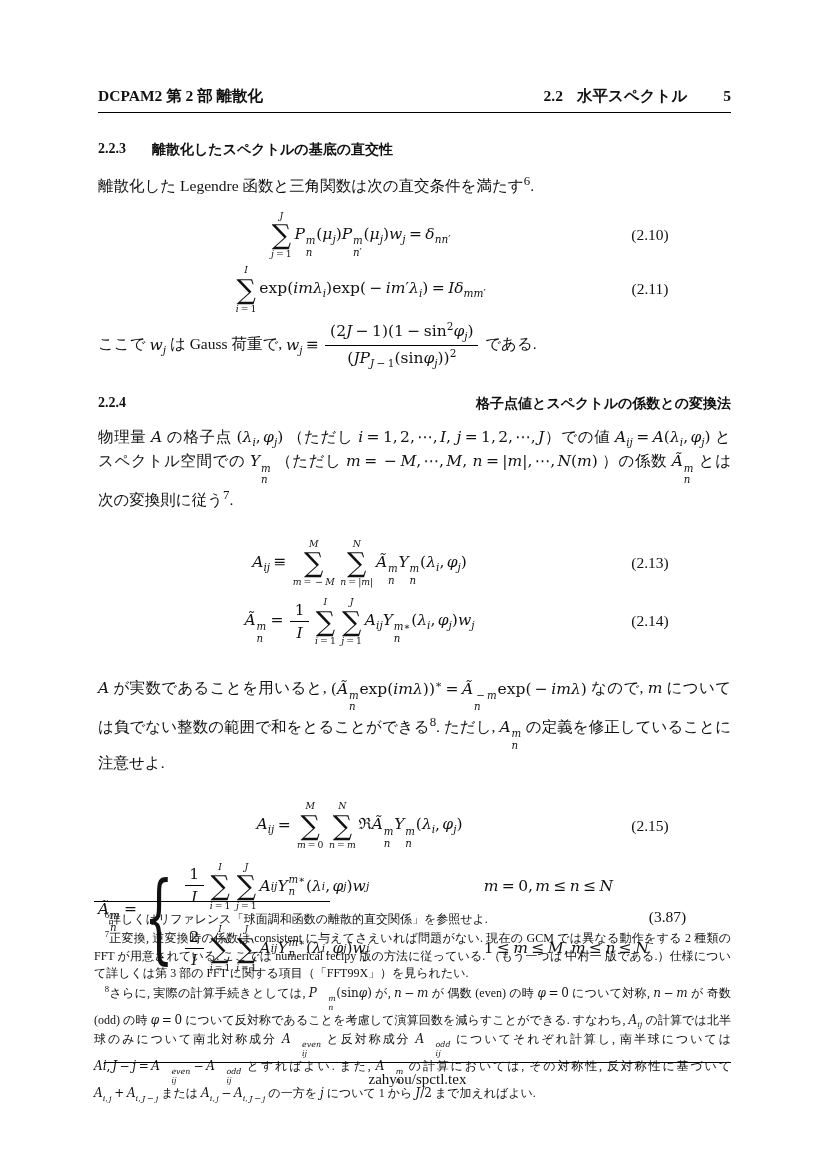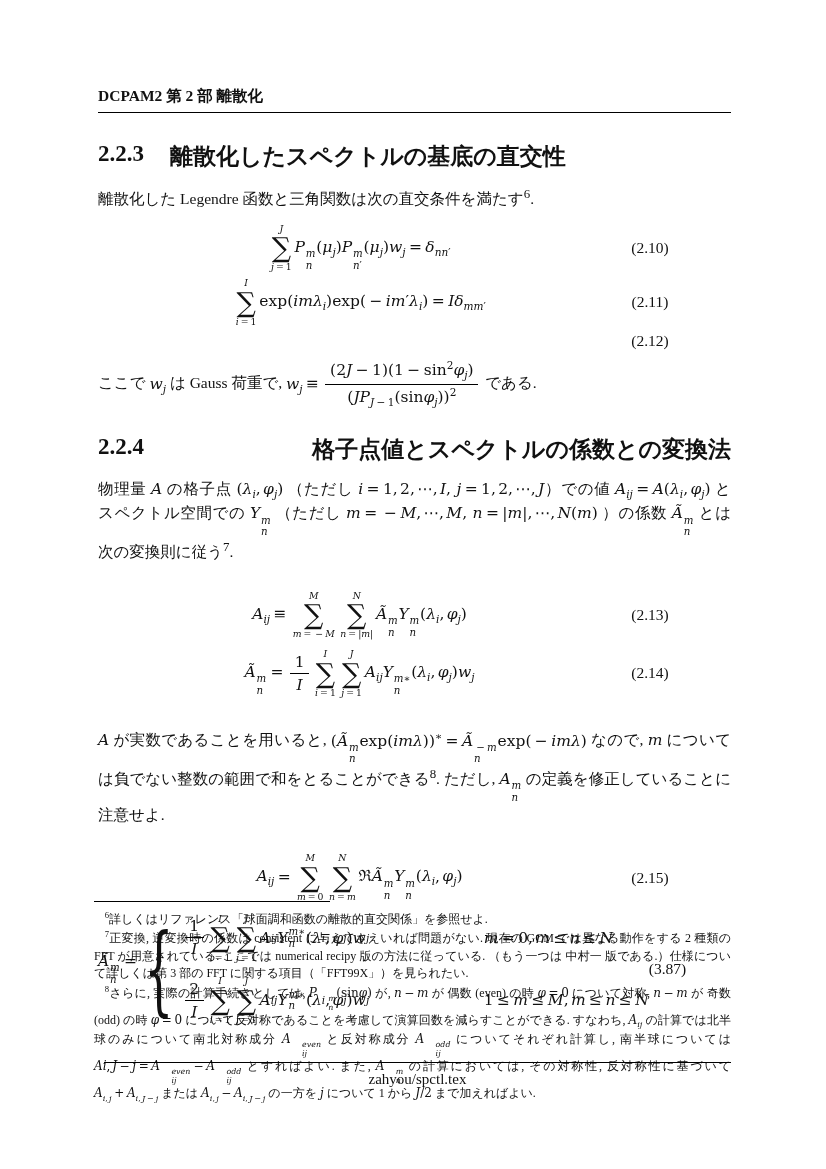--- a/index.html
+++ b/index.html
@@ -9,21 +9,21 @@
     font-family:"Liberation Serif","DejaVu Serif",serif;color:#111;
     font-size:15.5px;margin:0 auto;overflow:hidden;
   }
   
   .running-head{display:flex;justify-content:space-between;align-items:baseline;font-weight:bold;}
   .rh-right{display:flex;align-items:baseline;}
   .rh-title{margin-left:14px;}
   .rh-page{margin-left:36px;}
   .head-rule{border-top:1.4px solid #000;margin-top:5px;}
   
-  .sec-heading{display:flex;font-weight:bold;font-size:23px;margin:28px 0 0;}
+  .sec-heading{display:flex;font-weight:bold;font-size:14px;margin:28px 0 0;}
   .sec-heading .num{margin-right:26px;}
   
   .para{margin:13px 0 0;line-height:1.45;text-align:justify;}
   
   .eqgroup{margin-top:10px;}
   .eqrow{display:flex;align-items:center;}
   .eqbody{flex:1;display:flex;justify-content:center;align-items:center;}
   .eqnum{width:110px;text-align:center;padding-right:52px;box-sizing:border-box;}
   .eq212{min-height:24px;margin-top:2px;}
   
@@ -54,20 +54,25 @@
   
   .pagefooter{position:absolute;left:104px;right:95px;top:1062px;border-top:1.4px solid #000;padding-top:8px;display:flex;justify-content:center;font-size:15px;}
 </style>
 </head>
 <body>
 
 <div class="page">
 
   <div class="running-head">
     <span>DCPAM2 第 2 部 離散化</span>
+    <span class="rh-right">
+      <span>2.2</span>
+      <span class="rh-title">水平スペクトル</span>
+      <span class="rh-page">5</span>
+    </span>
   </div>
   <div class="head-rule"></div>
 
   <div class="sec-heading">
     <span class="num">2.2.3</span>
     <span>離散化したスペクトルの基底の直交性</span>
   </div>
 
   <p class="para">離散化した Legendre 函数と三角関数は次の直交条件を満たす<sup class="fnmark">6</sup>.</p>
 
@@ -102,26 +107,20 @@
               </span>
               <span class="sig">∑</span>
               <span class="lim">
                 <span class="mi">i</span>
                 <span class="mo">=</span>
                 <span>1</span>
               </span>
             </span><span class="mrm">exp</span><span>(</span><span class="mi">i</span><span class="mi">m</span><span class="mi">λ</span><sub><span class="mi">i</span></sub><span>)</span><span class="mrm">exp</span><span>(</span><span class="mo">−</span><span class="mi">i</span><span class="mi">m</span><span>′</span><span class="mi">λ</span><sub><span class="mi">i</span></sub><span>)</span><span class="mo">=</span><span class="mi">I</span><span class="mi">δ</span><sub><span class="mi">m</span><span class="mi">m</span><span>′</span></sub></span>
         </div>
       <div class="eqnum">(2.11)</div>
-    </div>
-    <div class="eqrow eq212">
-      <div class="eqbody">
-          <span class="math"></span>
-        </div>
-      <div class="eqnum">(2.12)</div>
     </div>
   </div>
 
   <p class="para" style="margin-top:6px;">ここで <span class="math"><span class="mi">w</span><sub><span class="mi">j</span></sub></span> は Gauss 荷重で, <span class="math"><span class="mi">w</span><sub><span class="mi">j</span></sub><span class="mo">≡</span><span class="mfrac">
           <span class="fnum"><span>(</span><span>2</span><span class="mi">J</span><span class="mo">−</span><span>1</span><span>)</span><span>(</span><span>1</span><span class="mo">−</span><span class="mrm">sin</span><sup><span>2</span></sup><span class="mi">φ</span><sub><span class="mi">j</span></sub><span>)</span></span>
           <span class="fden"><span>(</span><span class="mi">J</span><span class="mi">P</span><sub><span class="mi">J</span><span class="mo">−</span><span>1</span></sub><span>(</span><span class="mrm">sin</span><span class="mi">φ</span><sub><span class="mi">j</span></sub><span>)</span><span>)</span><sup><span>2</span></sup></span>
         </span></span> である.</p>
 
   <div class="sec-heading" style="margin-top:24px;justify-content:space-between;">
     <span class="num">2.2.4</span>

